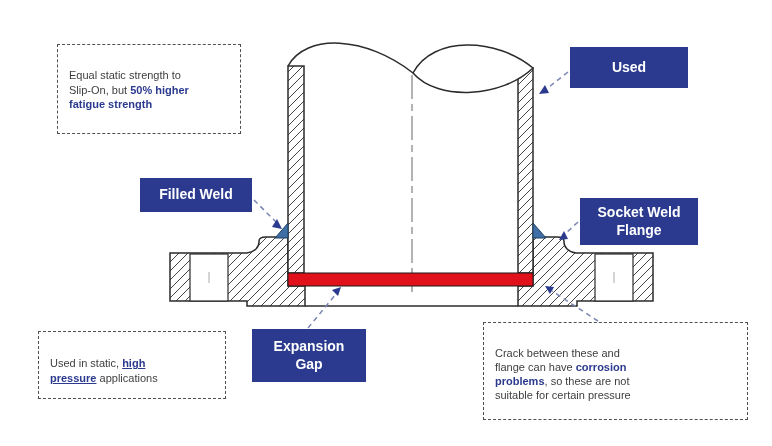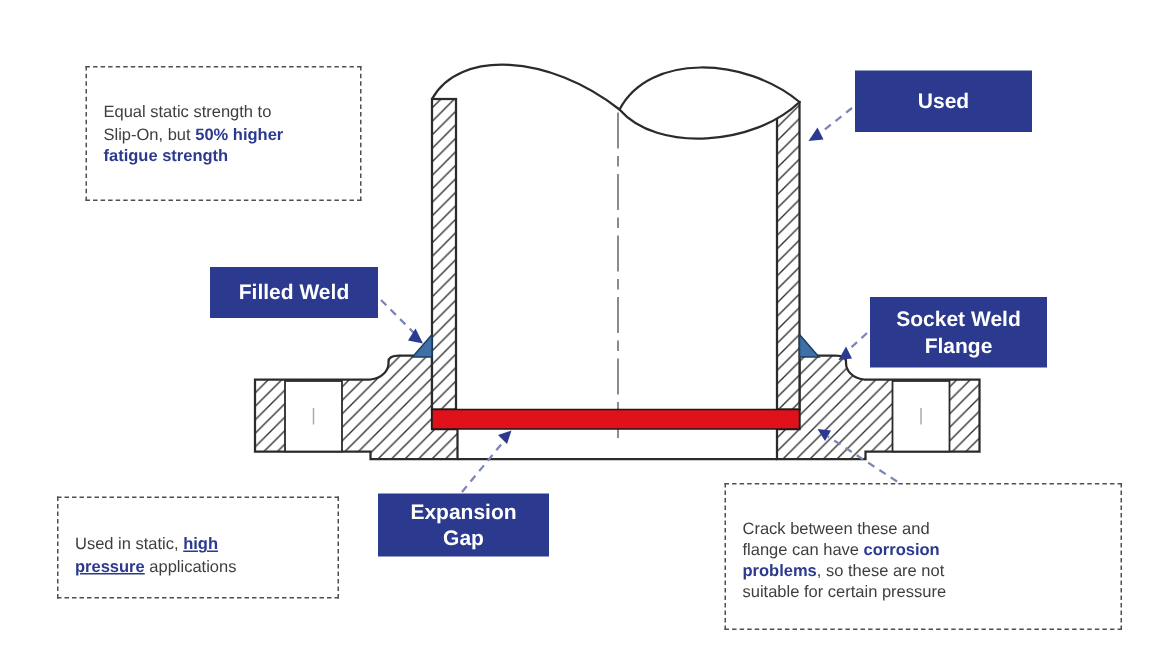--- a/index.html
+++ b/index.html
@@ -108,18 +108,18 @@
 
   <div class="box callout" style="left:140px;top:178px;width:112px;height:34px;">
     <span>Filled Weld</span>
   </div>
 
   <div class="box callout" style="left:580px;top:198px;width:118px;height:47px;">
     <span>Socket Weld
 Flange</span>
   </div>
 
-  <div class="box callout" style="left:252px;top:329px;width:114px;height:42px;">
+  <div class="box callout" style="left:252px;top:329px;width:114px;height:53px;">
     <span>Expansion
 Gap</span>
   </div>
 
 </div>
 
 </body></html>

